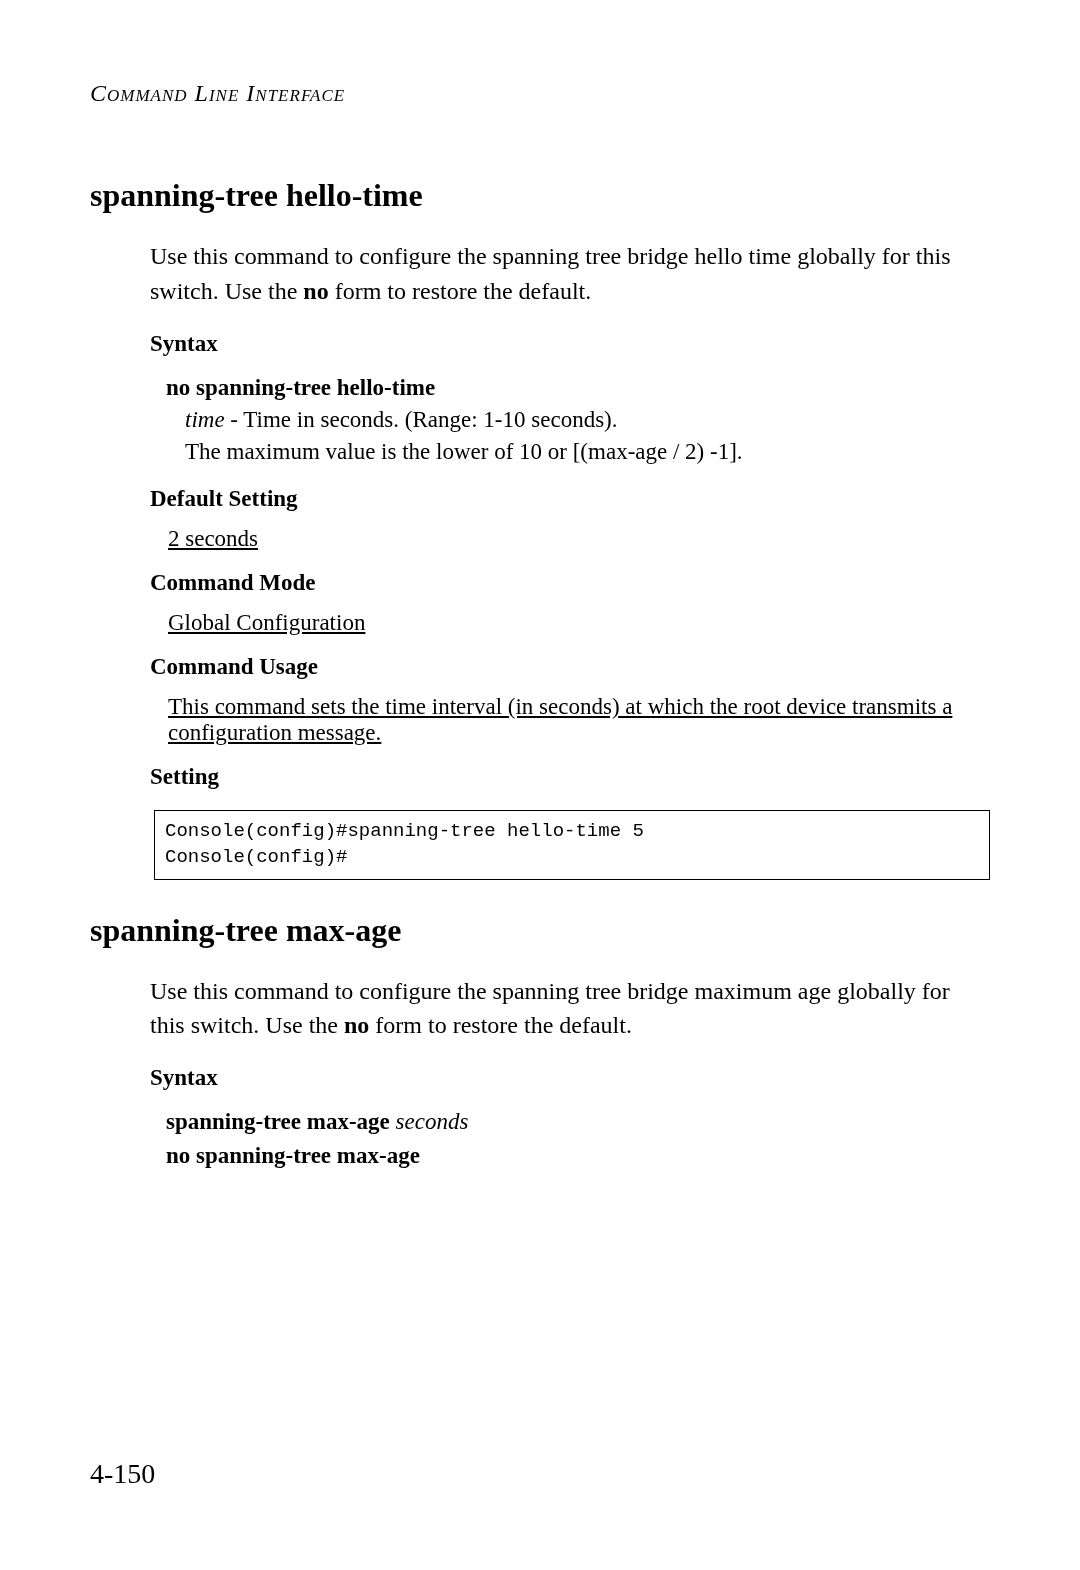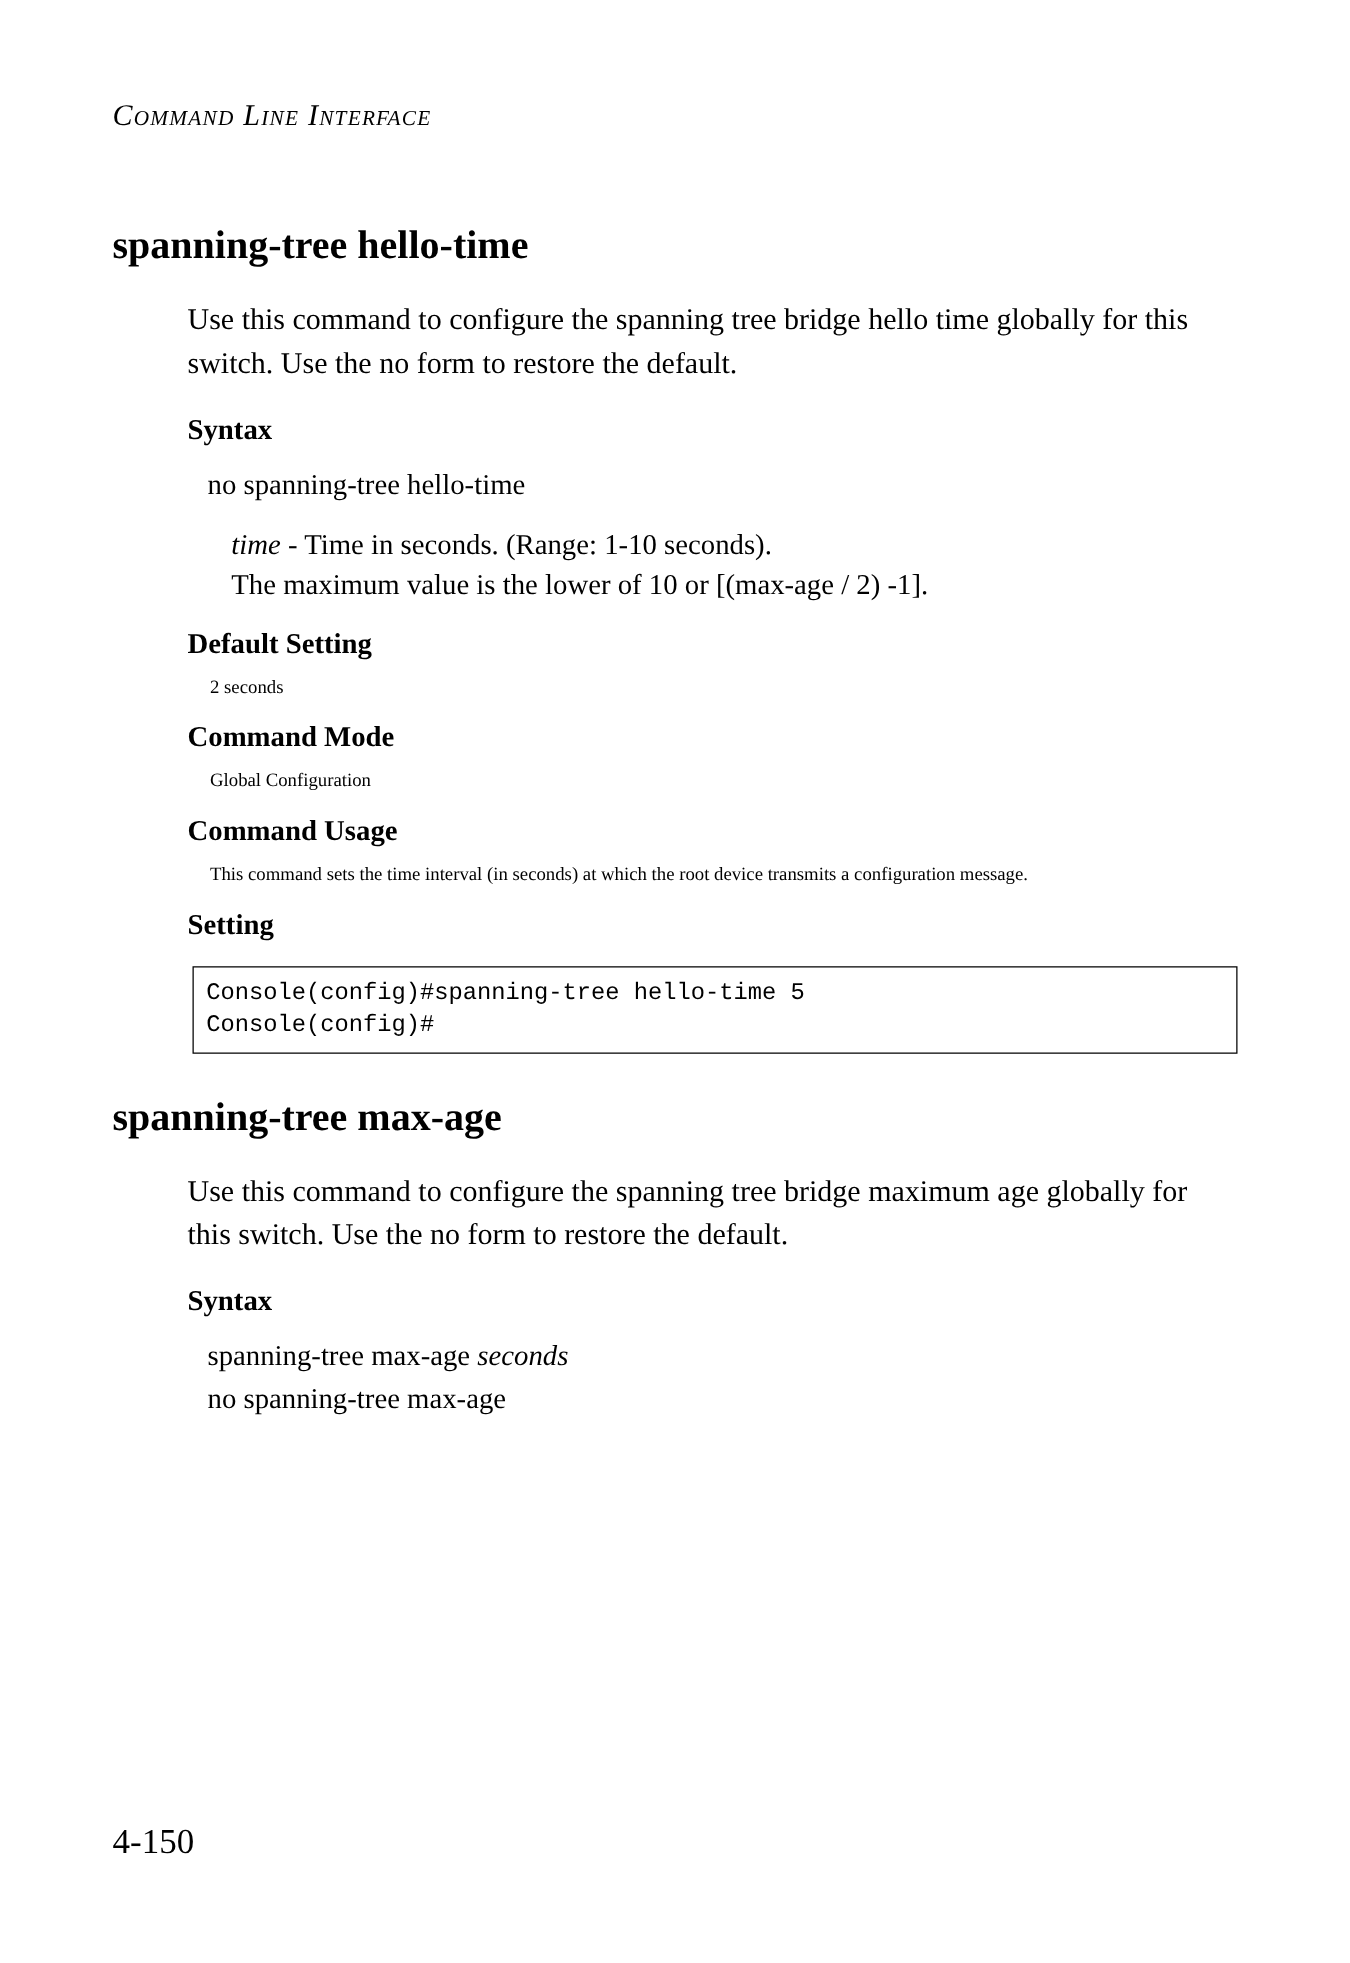--- a/index.html
+++ b/index.html
@@ -36,34 +36,35 @@
     .subheading {
       font-weight: bold;
       font-size: 23px;
       margin-bottom: 14px;
     }
     .syntax-line {
       font-size: 23px;
       padding-left: 16px;
       line-height: 1.45;
     }
-    .bold { font-weight: normal; }
+    .bold { font-weight: bold; }
     .italic { font-style: italic; }
     .param-block {
       padding-left: 35px;
       font-size: 23px;
       line-height: 1.4;
-      margin-top: 16px;
+      margin-top: 0;
       margin-bottom: 18px;
     }
     .value-block {
       padding-left: 18px;
-      font-size: 15px;
+      font-size: 23px;
       margin-top: 8px;
       margin-bottom: 18px;
+      text-decoration: underline;
     }
     .code-box {
       border: 1px solid #000000;
       padding: 8px 10px;
       font-family: "Courier New", monospace;
       font-size: 19px;
       line-height: 1.35;
       margin-bottom: 32px;
       margin-left: 4px;
       white-space: pre;

